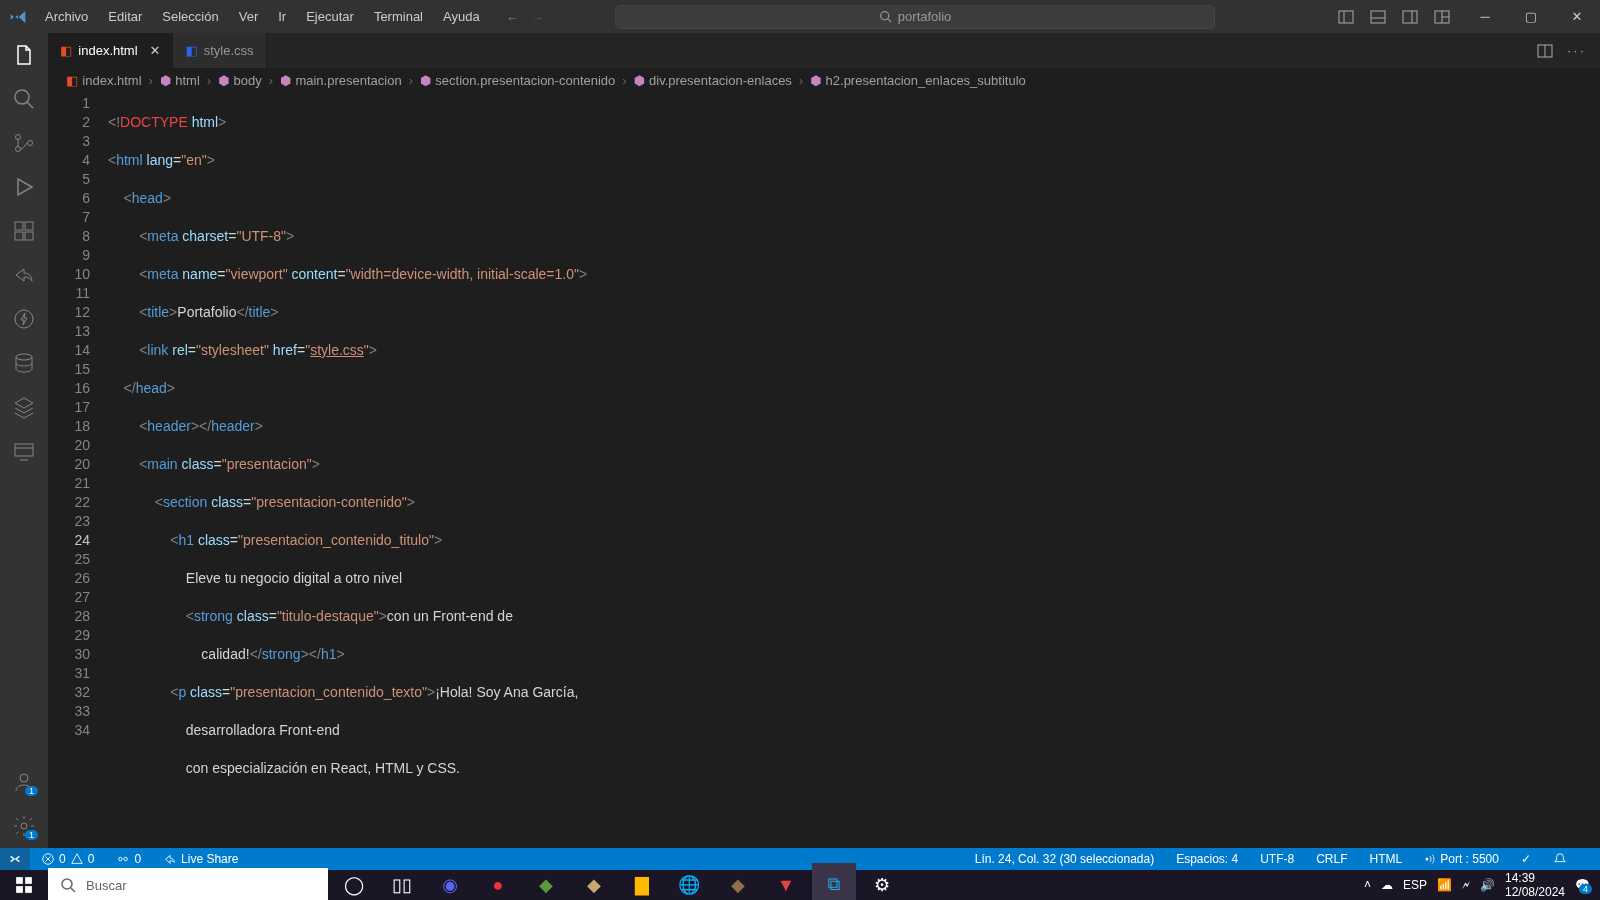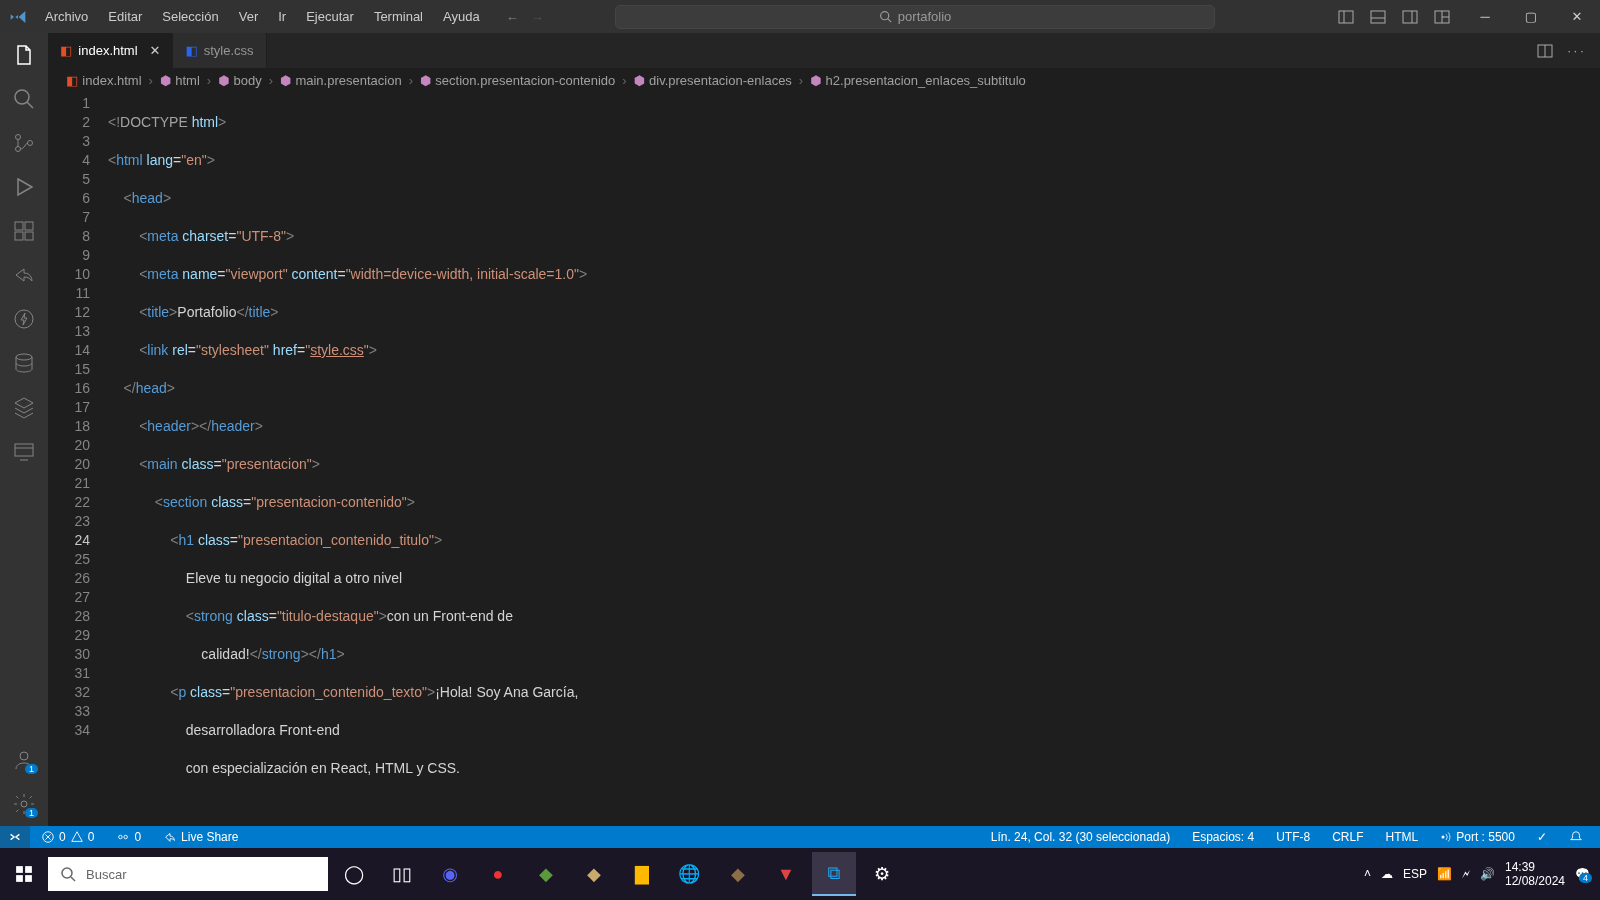--- a/index.html
+++ b/index.html
@@ -33,29 +33,29 @@
 .editor { flex: 1; display: flex; font-family: 'Consolas', 'Courier New', monospace; font-size: 14px; line-height: 19px; overflow: hidden; }
 .gutter { width: 60px; text-align: right; color: #858585; padding-right: 18px; padding-top: 2px; user-select: none; }
 .gutter .ln { height: 19px; }
 .gutter .ln.cur { color: #c6c6c6; }
 .code { flex: 1; padding-top: 2px; white-space: pre; color: #d4d4d4; }
 .code .line { height: 19px; }
 .mtk-tag { color: #569cd6; }
 .mtk-attr { color: #9cdcfe; }
 .mtk-str { color: #ce9178; }
 .mtk-txt { color: #d4d4d4; }
-.mtk-doctype { color: #a3a3a3; }
+.mtk-doctype { color: #ef4444; }
 .mtk-punct { color: #808080; }
 .mtk-link { color: #ce9178; text-decoration: underline; }
 .statusbar { height: 22px; background: #007acc; display: flex; align-items: center; color: #fff; font-size: 12px; }
 .sb-left { display: flex; align-items: center; gap: 12px; padding-left: 6px; }
 .sb-item { display: flex; align-items: center; gap: 4px; padding: 0 5px; }
 .sb-remote { background: #0e639c; height: 22px; display:flex; align-items:center; padding: 0 8px; }
-.sb-right { margin-left: auto; display: flex; align-items: flex-end; gap: 12px; padding-right: 12px; }
-.taskbar { height: 52px; background: #1a1625; display: flex; align-items: center; color: #fff; }
+.sb-right { margin-left: auto; display: flex; align-items: flex-end; gap: 12px; padding-right: 28px; }
+.taskbar { height: 30px; background: #1a1625; display: flex; align-items: center; color: #fff; }
 .start { width: 48px; display: flex; justify-content: center; font-size: 18px; }
 .search-tb { flex: 0 0 280px; height: 34px; background: #fff; color: #666; display: flex; align-items: center; gap: 10px; padding: 0 12px; border-radius: 0; }
 .tb-icons { display: flex; gap: 4px; margin-left: 4px; align-items: center; }
 .tb-icon { width: 44px; height: 44px; display: flex; align-items: center; justify-content: center; font-size: 18px; }
 .tb-icon.active { background: #3a3548; border-bottom: 2px solid #76b9ed; }
 .tray { margin-left: auto; display: flex; align-items: center; gap: 10px; padding-right: 10px; font-size: 12px; }
 .clock { text-align: left; line-height: 14px; font-size: 12px; }
 svg { display: block; }
 </style>
 </head>

